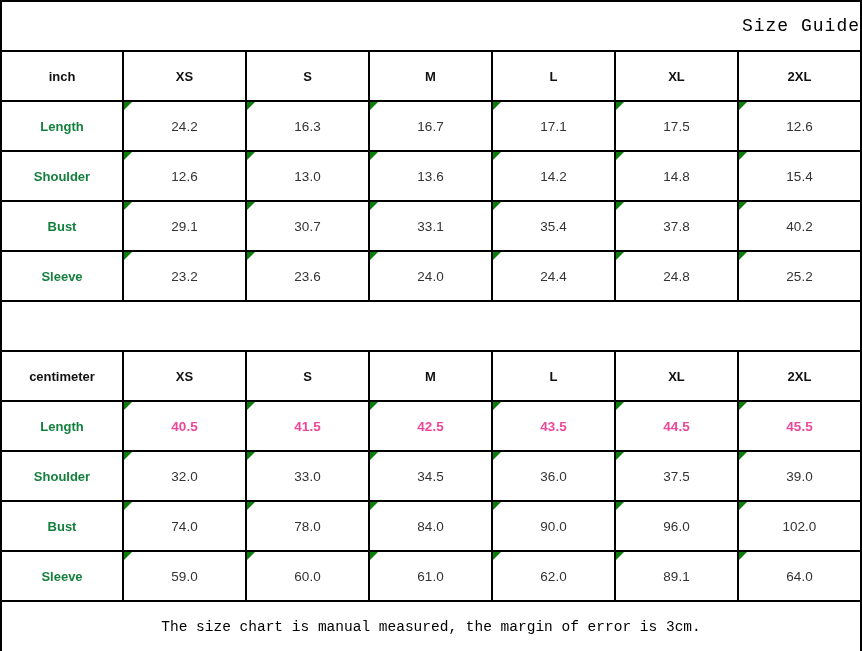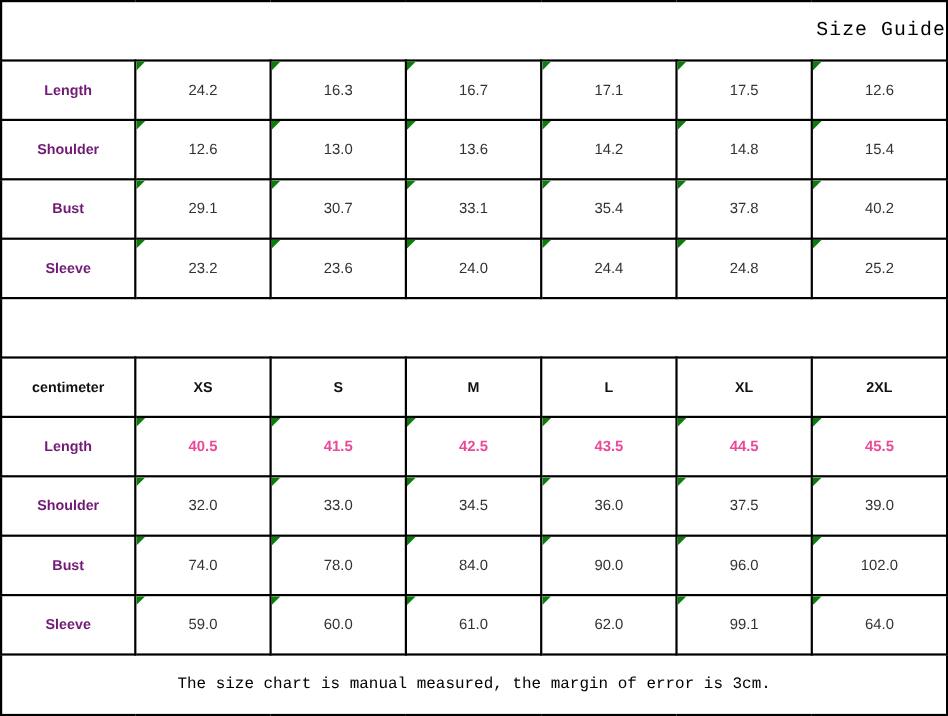--- a/index.html
+++ b/index.html
@@ -40,21 +40,21 @@
     text-align: right;
   }
   td.unit-cell, td.size-head-cell {
     font-weight: bold;
     font-size: 13px;
     color: #111;
   }
   td.row-label-cell {
     font-weight: bold;
     font-size: 13px;
-    color: #701a75;
+    color: #15803d;
     text-align: center;
   }
   td.value-cell {
     font-size: 13.5px;
     color: #333;
   }
   tr.bold-values td.value-cell {
     font-weight: bold;
     color: #ec4899;
   }
@@ -91,20 +91,29 @@
         <col>
         <col>
         <col>
   </colgroup>
 
   <tbody>
         <tr class="title-row">
     <td class="title-cell" colspan="7">Size Guide</td>
   </tr>
 
+  <tr>
+    <td class="unit-cell">inch</td>
+    <td class="size-head-cell">XS</td>
+    <td class="size-head-cell">S</td>
+    <td class="size-head-cell">M</td>
+    <td class="size-head-cell">L</td>
+    <td class="size-head-cell">XL</td>
+    <td class="size-head-cell">2XL</td>
+  </tr>
 
   <tr>
     <td class="row-label-cell">Length</td>
     <td class="value-cell"><span class="flag"></span><span>24.2</span></td>
     <td class="value-cell"><span class="flag"></span><span>16.3</span></td>
     <td class="value-cell"><span class="flag"></span><span>16.7</span></td>
     <td class="value-cell"><span class="flag"></span><span>17.1</span></td>
     <td class="value-cell"><span class="flag"></span><span>17.5</span></td>
     <td class="value-cell"><span class="flag"></span><span>12.6</span></td>
   </tr>
@@ -182,21 +191,21 @@
     <td class="value-cell"><span class="flag"></span><span>96.0</span></td>
     <td class="value-cell"><span class="flag"></span><span>102.0</span></td>
   </tr>
 
   <tr>
     <td class="row-label-cell">Sleeve</td>
     <td class="value-cell"><span class="flag"></span><span>59.0</span></td>
     <td class="value-cell"><span class="flag"></span><span>60.0</span></td>
     <td class="value-cell"><span class="flag"></span><span>61.0</span></td>
     <td class="value-cell"><span class="flag"></span><span>62.0</span></td>
-    <td class="value-cell"><span class="flag"></span><span>99.1</span></td>
+    <td class="value-cell"><span class="flag"></span><span>89.1</span></td>
     <td class="value-cell"><span class="flag"></span><span>64.0</span></td>
   </tr>
 
   <tr class="footer-row">
     <td class="footer-cell" colspan="7">The size chart is manual measured, the margin of error is 3cm.</td>
   </tr>
 </tbody>
     </table>
 </div>
 

